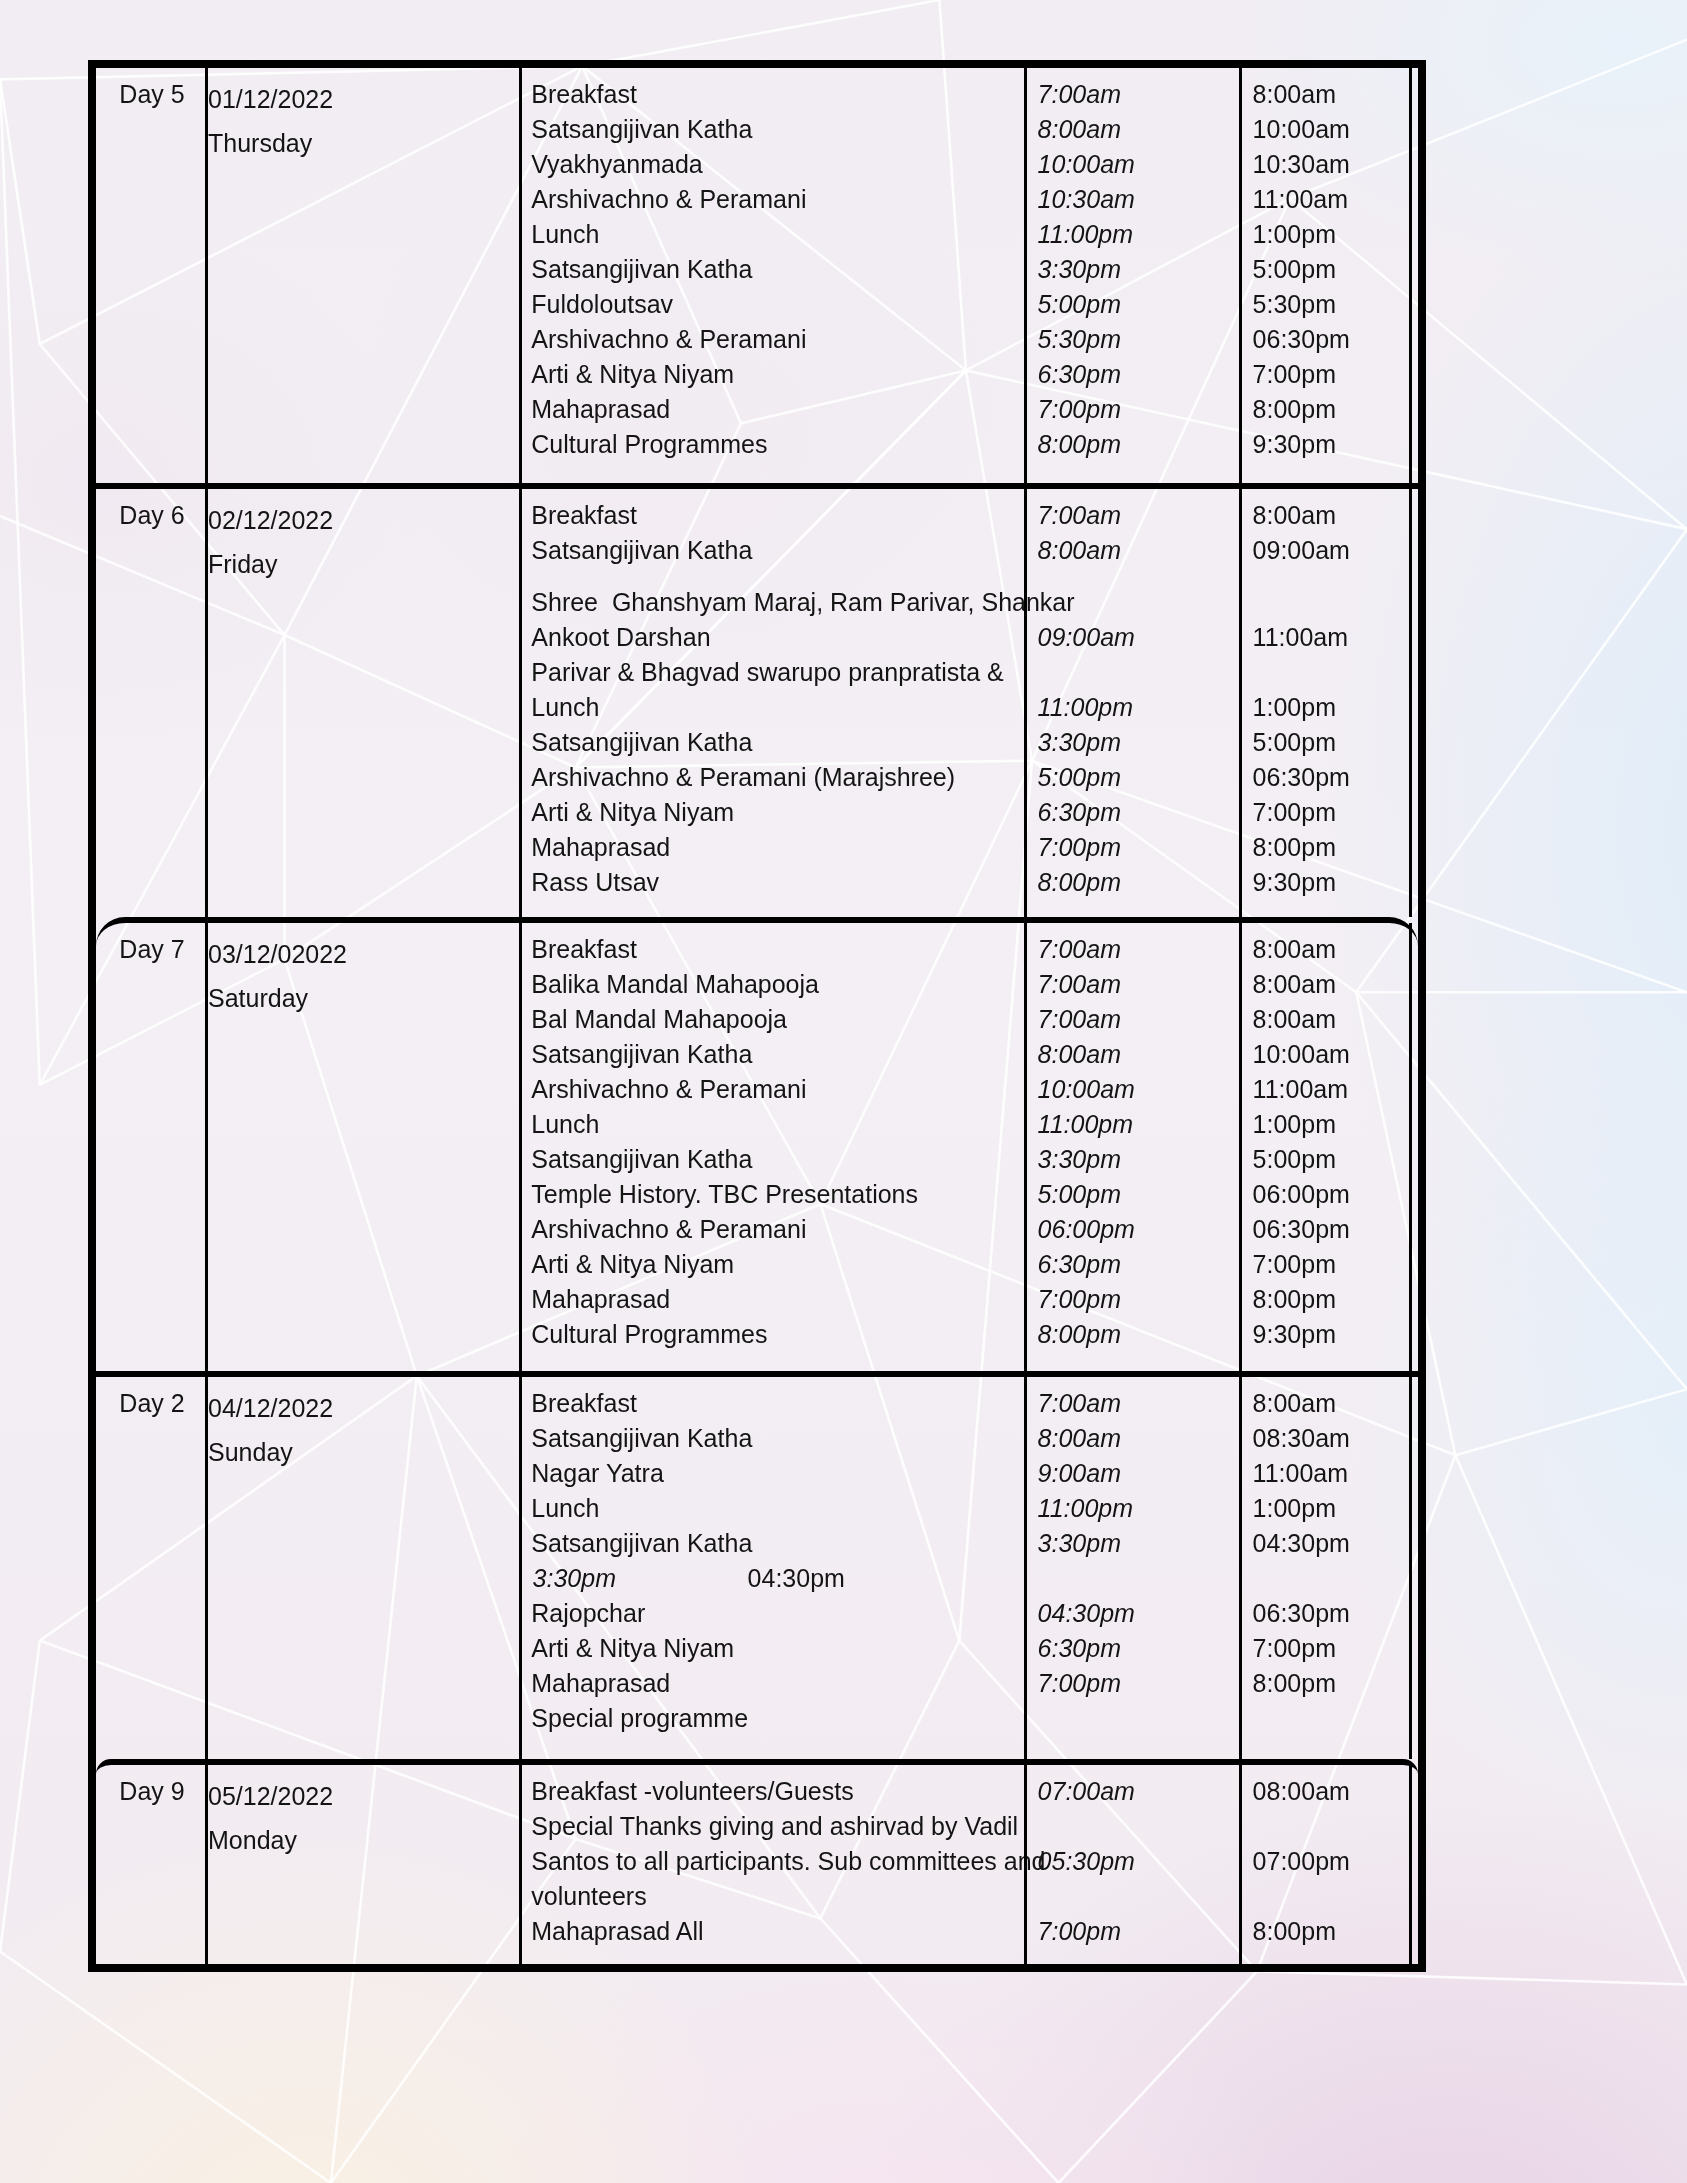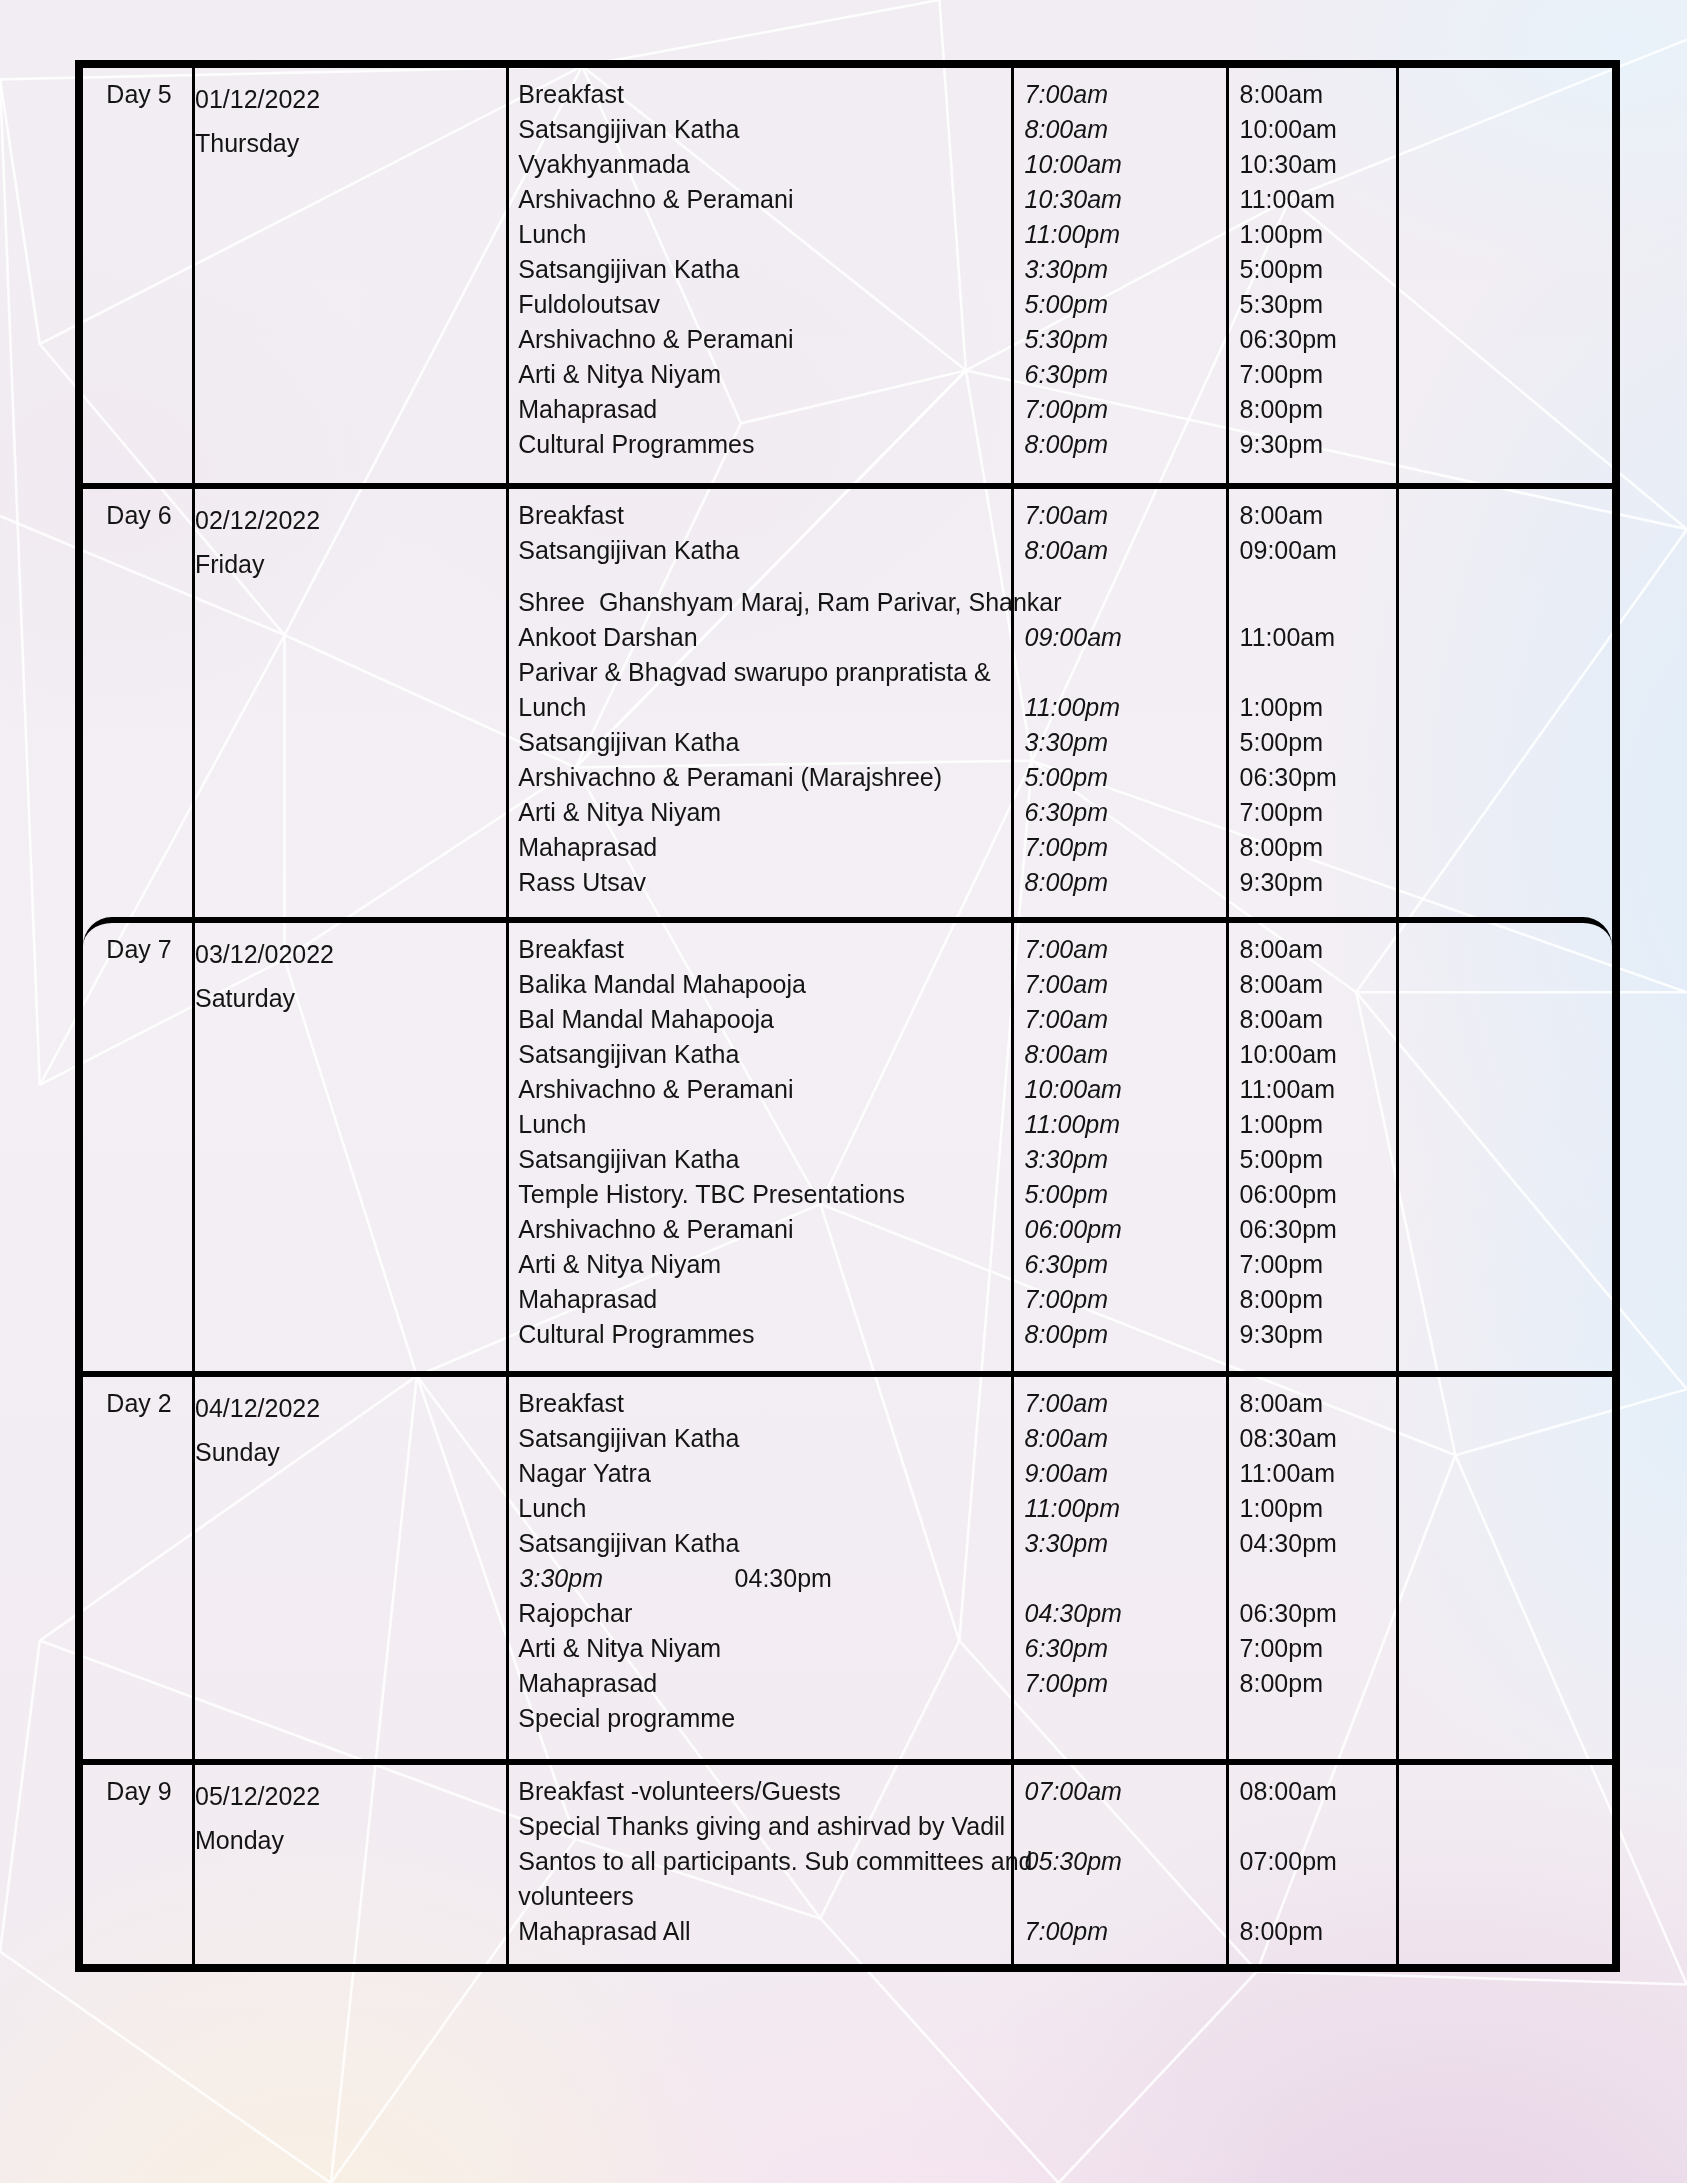--- a/index.html
+++ b/index.html
@@ -16,30 +16,30 @@
       radial-gradient(ellipse 503px 595px at 100% 66%, rgba(228,240,250,0.85), rgba(228,240,250,0) 70%),
       radial-gradient(ellipse 695px 629px at 18% 104%, rgba(250,241,225,0.98), rgba(250,241,225,0) 70%),
       radial-gradient(ellipse 595px 463px at 52% 103%, rgba(246,228,240,0.9), rgba(246,228,240,0) 72%),
       radial-gradient(ellipse 827px 695px at 86% 105%, rgba(231,208,229,0.95), rgba(231,208,229,0) 74%),
       radial-gradient(ellipse 463px 364px at 6% 22%,  rgba(241,233,241,0.9), rgba(241,233,241,0) 70%),
       radial-gradient(ellipse 529px 397px at 40% 20%, rgba(242,235,242,0.8), rgba(242,235,242,0) 70%),
       linear-gradient(180deg,#f1edf3 0%,#f3eff4 45%,#f2ebf1 100%);
   }
   .mesh{position:absolute;inset:0;z-index:1;}
   .schedule-table{
-    position:absolute;left:75px;top:60px;width:1545px;z-index:2;
+    position:absolute;left:88px;top:60px;width:1338px;z-index:2;
     border:8px solid #000;box-sizing:border-box;background:transparent;
   }
   .day-row{position:relative;box-sizing:border-box;}
   .day-row + .day-row{border-top:6.6px solid #000;}
   .day-row.h1{min-height:415px;}
   .day-row.h2{min-height:434px;}
   .day-row.h3{min-height:454px;border-radius:29px;}
   .day-row.h4{min-height:388px;}
-  .day-row.h5{min-height:205px;}
+  .day-row.h5{min-height:205px;border-radius:15px;}
   .vline{position:absolute;top:0;bottom:0;width:3.3px;background:#000;}
   .vl1{left:109px}.vl2{left:423px}.vl3{left:928px}.vl4{left:1143px}.vl5{left:1313px}
   .row-flex{display:flex;align-items:flex-start;padding-top:9.3px;}
   .day-col{width:112px;text-align:center;font-size:25px;line-height:35px;flex:0 0 auto;}
   .date-col{width:314px;text-align:left;font-size:25px;line-height:44px;flex:0 0 auto;}
   .sched-col{flex:1 1 auto;min-width:0;}
   .item-row{display:flex;align-items:stretch;}
   .item-row.gap{margin-top:17px;}
   .act{width:505px;flex:0 0 auto;box-sizing:border-box;padding-left:9.3px;padding-right:13.2px;
        font-size:25px;line-height:35px;white-space:pre-wrap;}

